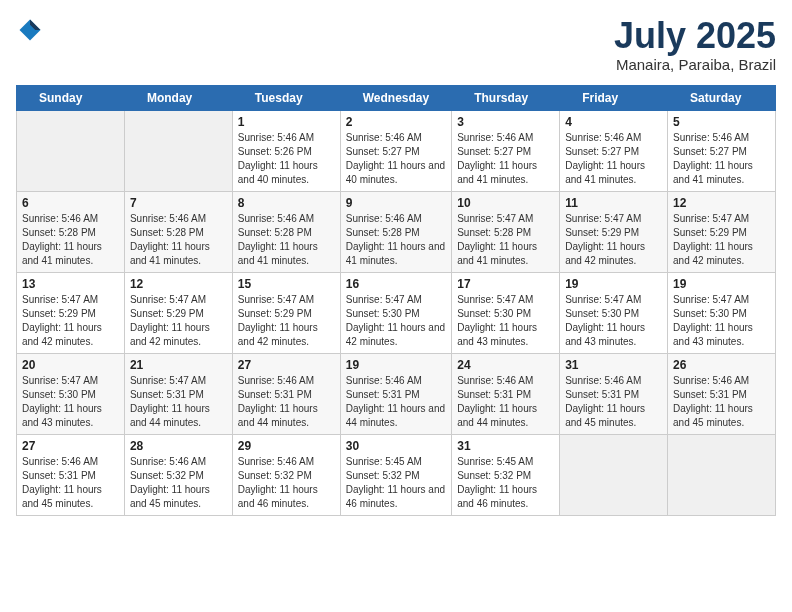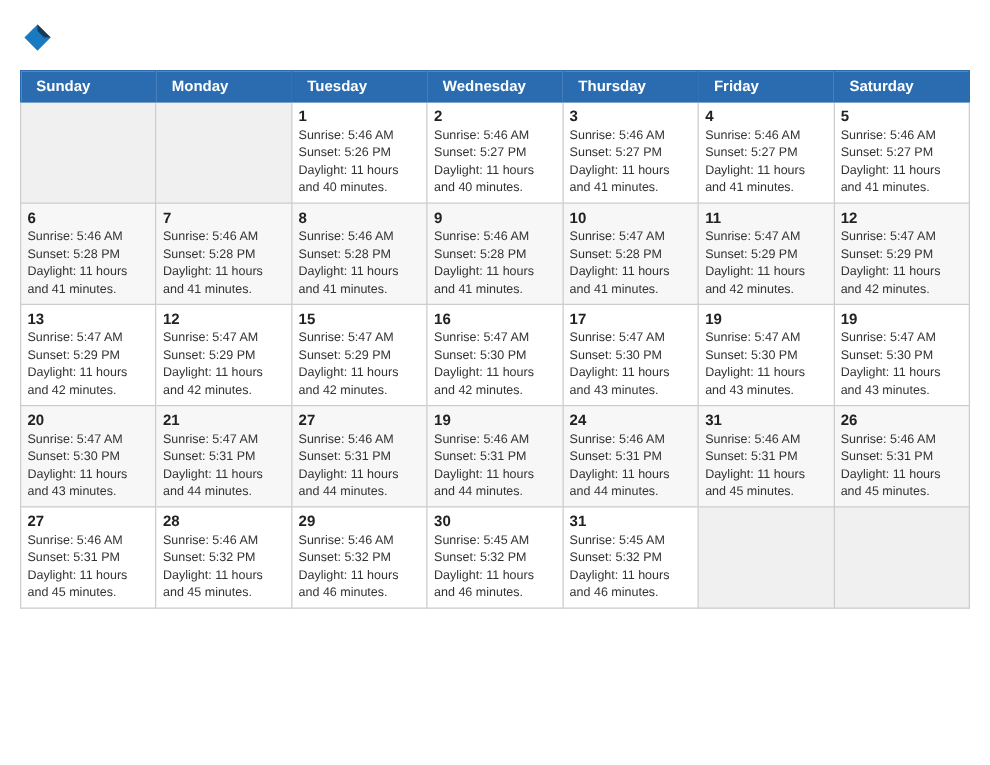--- a/index.html
+++ b/index.html
@@ -50,21 +50,21 @@
     .calendar {
       width: 100%;
       border-collapse: collapse;
       border: 1px solid #ccc;
     }
     .calendar th {
       background: #2b6cb0;
       color: #fff;
       font-size: 12px;
       font-weight: bold;
-      padding: 5px 12px;
+      padding: 5px 22px;
       text-align: left;
       border: 1px solid #2b6cb0;
     }
     .calendar td {
       vertical-align: top;
       border: 1px solid #ccc;
       padding: 4px 5px;
       width: 108px;
       min-height: 80px;
       font-size: 10px;
@@ -92,20 +92,24 @@
   </style>
 </head>
 <body>
 
 <div class="header">
   <div class="logo">
     <svg class="logo-icon" viewBox="0 0 32 32">
       <polygon points="16,4 28,16 16,28 4,16" fill="#1a7abf"></polygon>
       <polygon points="16,4 28,16 22,16 16,10" fill="#1a3a5c"></polygon>
     </svg>
+  </div>
+  <div class="title-block">
+    <div class="month-year">July 2025</div>
+    <div class="location">Manaira, Paraiba, Brazil</div>
   </div>
 </div>
 
 <table class="calendar">
   <thead>
     <tr>
     <th>Sunday</th>
         <th>Monday</th>
         <th>Tuesday</th>
         <th>Wednesday</th>

